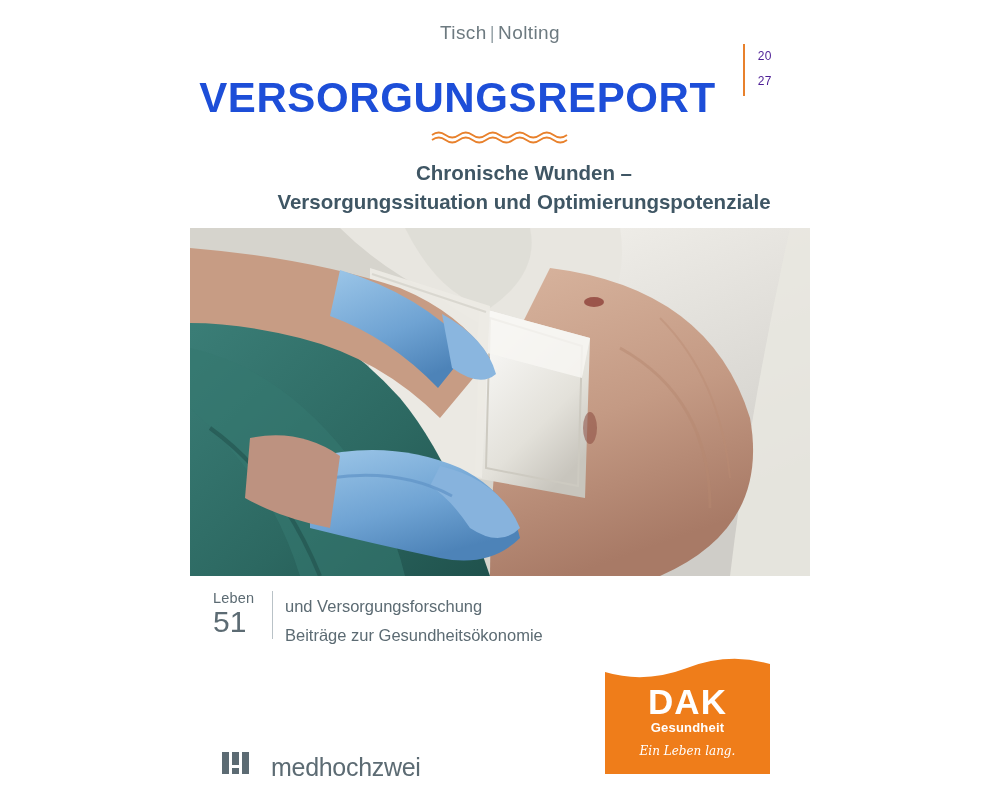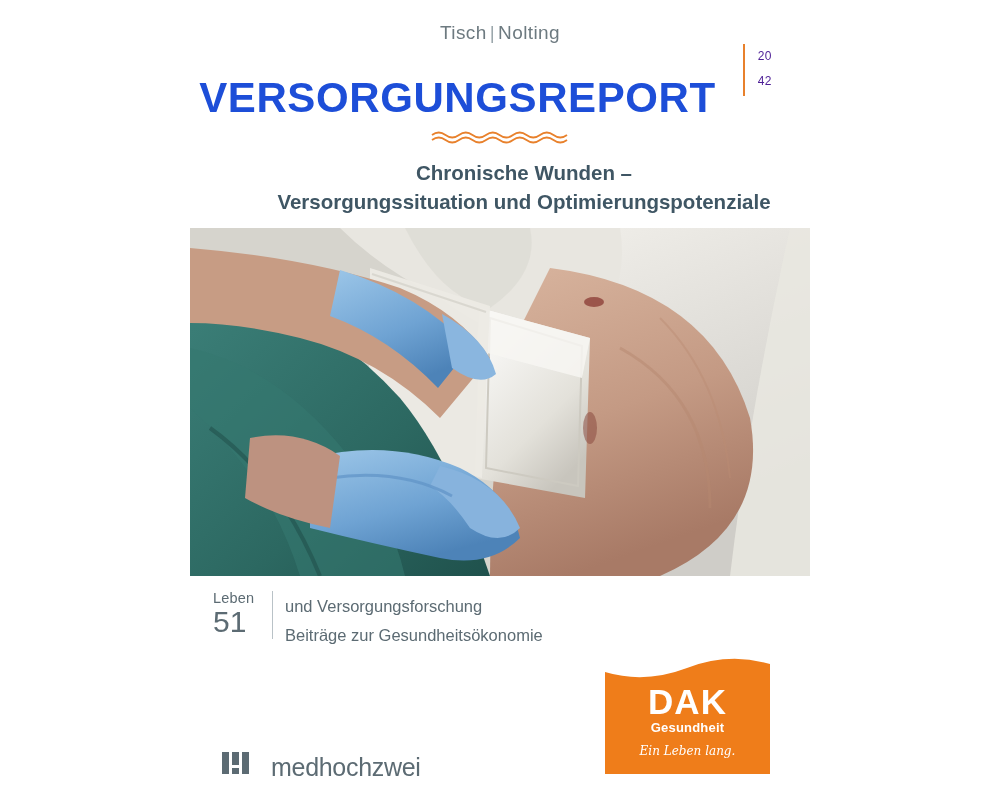--- a/index.html
+++ b/index.html
@@ -214,21 +214,21 @@
 <body>
 
 <div id="cover">
 
   <div class="authors-row">
     <div class="authors">
       <span>Tisch</span><span class="sep">|</span><span>Nolting</span>
     </div>
     <div class="year-block">
       <div>20</div>
-      <div>42</div>
+      <div>27</div>
     </div>
   </div>
 
   <div class="main-title">VERSORGUNGSREPORT</div>
 
   <div class="wave-divider">
     <svg width="140" height="14" viewBox="0 0 140 14" xmlns="http://www.w3.org/2000/svg" aria-hidden="true">
       <path d="M2 5 Q 8.75 0, 15.5 5 T 29 5 T 42.5 5 T 56 5 T 69.5 5 T 83 5 T 96.5 5 T 110 5 T 123.5 5 T 137 5" fill="none" stroke="#e8812c" stroke-width="1.8"></path>
       <path d="M2 10 Q 8.75 5, 15.5 10 T 29 10 T 42.5 10 T 56 10 T 69.5 10 T 83 10 T 96.5 10 T 110 10 T 123.5 10 T 137 10" fill="none" stroke="#e8812c" stroke-width="1.8"></path>
     </svg>

